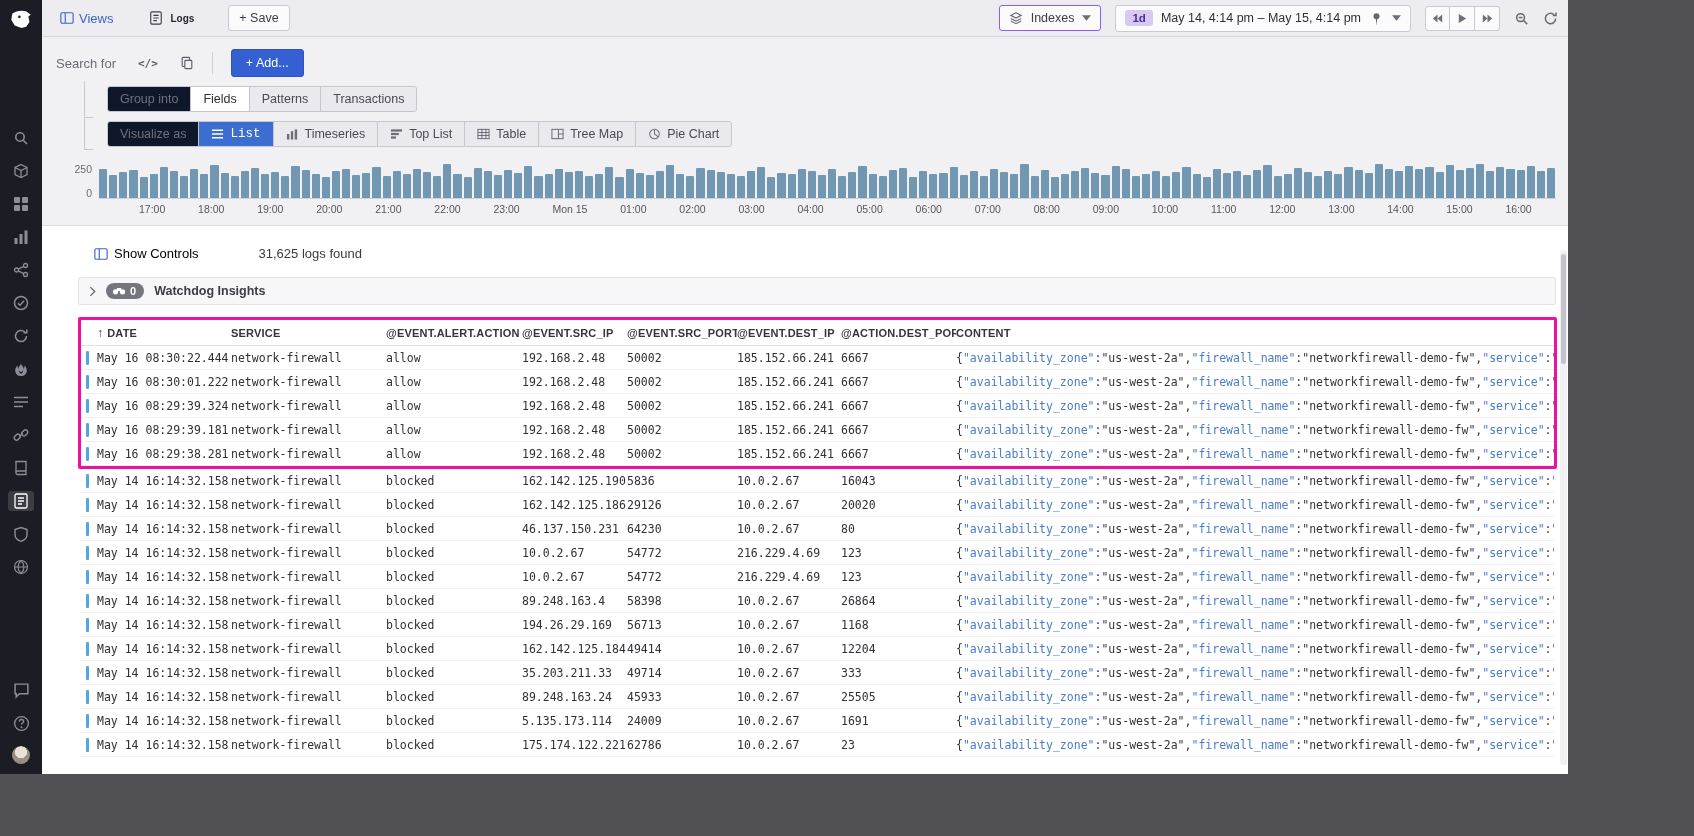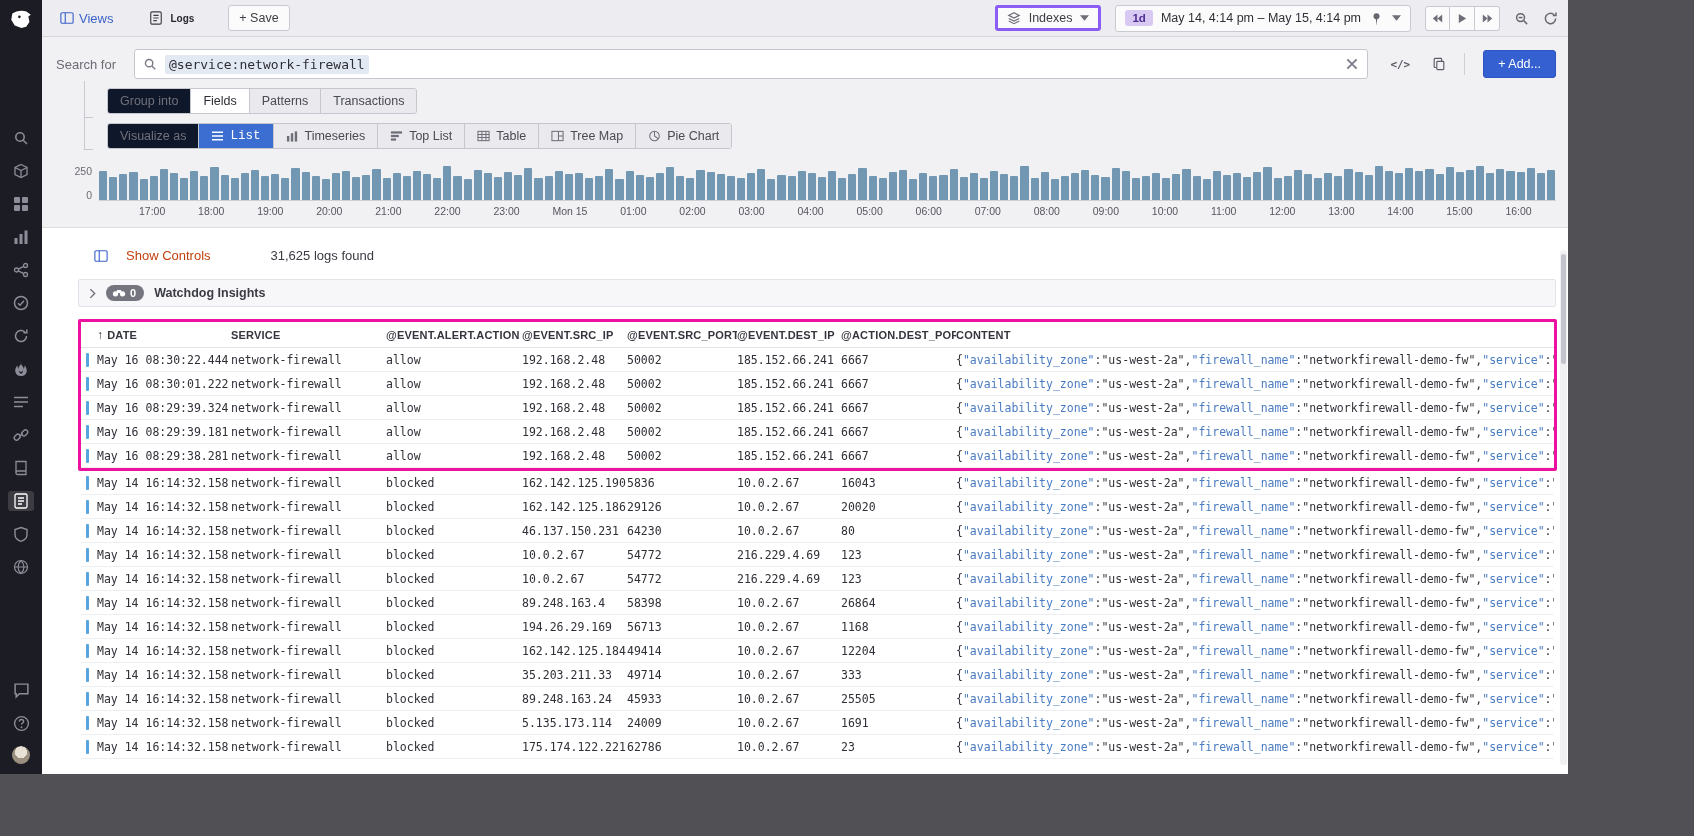--- a/index.html
+++ b/index.html
@@ -25,21 +25,21 @@
   
   .topbar { height:37px; background:#ededf1; border-bottom:1px solid #d6d6dc; display:flex; align-items:center; padding:0 10px 0 18px; gap:12px; }
   .views-link { display:flex; align-items:center; gap:5px; color:#3c63c9; font-size:13px; cursor:pointer; }
   .views-link .icon { color:#3c63c9; }
   .title-group { display:flex; align-items:center; gap:7px; margin-left:24px; color:#2c2c34; }
   .title-group .icon { color:#3d3d46; }
   .page-title { font-size:10px; font-weight:bold; color:#26262e; }
   .btn { display:inline-flex; align-items:center; gap:6px; height:26px; padding:0 10px; background:#fbfbfc; border:1px solid #c9c9d1; border-radius:3px; font-size:12.5px; color:#3d3d46; cursor:pointer; white-space:nowrap; }
   .save-btn { margin-left:22px; }
   .topbar-right { margin-left:auto; display:flex; align-items:center; gap:14px; }
-  .dropdown { display:flex; align-items:center; gap:8px; height:26px; padding:0 9px; background:#fbfbfc; border:3px solid #8b5cf6; border-radius:3px; font-size:12.5px; color:#3d3d46; cursor:pointer; }
+  .dropdown { display:flex; align-items:center; gap:8px; height:26px; padding:0 9px; background:#fbfbfc; border:1px solid #8b5cf6; border-radius:3px; font-size:12.5px; color:#3d3d46; cursor:pointer; }
   .dropdown .icon, .caret { color:#6e6e78; }
   .caret svg { width:9px; height:6px; }
   .timerange { display:flex; align-items:center; gap:8px; height:27px; padding:0 9px; background:#fbfbfc; border:1px solid #c9c9d1; border-radius:3px; cursor:pointer; }
   .range-tag { background:#d8c9f3; color:#4f2d91; font-size:11.5px; font-weight:bold; padding:2px 7px; border-radius:3px; }
   .range-text { font-size:12.5px; color:#2f2f37; }
   .playback { display:flex; }
   .playback .pbtn { width:25px; height:25px; display:flex; align-items:center; justify-content:center; background:#fbfbfc; border:1px solid #c9c9d1; color:#6e6e78; cursor:pointer; }
   .playback .pbtn+.pbtn { border-left:none; }
   .playback .pbtn:first-child { border-radius:3px 0 0 3px; }
   .playback .pbtn:last-child { border-radius:0 3px 3px 0; }
@@ -80,21 +80,21 @@
   .chart { display:flex; margin-top:16px; }
   .yaxis { width:43px; display:flex; flex-direction:column; justify-content:space-between; align-items:flex-end; padding:0 7px 0 0; font-size:10.5px; color:#6a6a73; height:36px; }
   .plotwrap { flex:1; }
   .bars { height:36px; display:flex; align-items:flex-end; gap:2px; border-bottom:1px solid #cfcfd6; }
   .bar { flex:1; background:#7297b3; border-radius:1px 1px 0 0; }
   .xticks { display:flex; justify-content:space-between; margin-top:4px; font-size:10.5px; color:#55555e; padding:0 24px 0 40px; }
 
   
   .content { background:#fff; padding-top:20px; }
   .controlsrow { display:flex; align-items:center; padding:0 16px 0 52px; gap:14px; }
-  .show-controls { display:flex; align-items:center; gap:18px; color:#c2410c; font-size:13px; cursor:pointer; }
+  .show-controls { display:flex; align-items:center; gap:6px; color:#000000; font-size:13px; cursor:pointer; }
   .show-controls .icon { color:#3c63c9; }
   .logs-found { font-size:13px; color:#3a3a42; margin-left:46px; }
   .controls-right { margin-left:auto; display:flex; align-items:center; gap:10px; }
   .btn .icon { color:#55555e; }
 
   .watchdog { margin:16px 12px 0 36px; height:28px; background:#f7f7fa; border:1px solid #e2e2e9; border-radius:2px; display:flex; align-items:center; gap:10px; padding:0 10px; }
   .wd-chev { color:#6e6e78; cursor:pointer; }
   .wd-chev svg { width:7px; height:11px; }
   .wd-badge { display:flex; align-items:center; gap:4px; background:#75757f; color:#fff; border-radius:9px; font-size:11px; font-weight:bold; padding:2px 8px 2px 6px; }
   .wd-badge svg { width:14px; height:8px; }
@@ -328,35 +328,20 @@
               <path d="M13.5 8a5.5 5.5 0 1 1-1.7-4"></path>
               <path d="M13.8 1.5v3.3h-3.3"></path>
             </svg>
           </span>
       </span>
     </header>
 
     <section class="querypanel">
       <div class="searchrow">
         <span class="search-label">Search for</span>
-        <div class="searchbox">
-          <span class="icon">
-              <svg viewBox="0 0 16 16" fill="none" stroke="currentColor" stroke-width="1.6">
-                <circle cx="7" cy="7" r="4.2"></circle>
-                <path d="M10.2 10.2L14 14"></path>
-              </svg>
-            </span>
-          <span class="query-text">@service:network-firewall</span>
-          <span class="search-spacer"></span>
-          <span class="icon clear-x">
-              <svg viewBox="0 0 12 12" fill="none" stroke="currentColor" stroke-width="1.5">
-                <path d="M2 2l8 8M10 2l-8 8"></path>
-              </svg>
-            </span>
-        </div>
         <span class="code-btn">&lt;/&gt;</span>
         <span class="icon copy-btn">
             <svg viewBox="0 0 16 16" fill="none" stroke="currentColor" stroke-width="1.3">
               <rect x="5.5" y="5" width="8" height="9.5" rx="1"></rect>
               <path d="M11 5V2.5a1 1 0 0 0-1-1H3.5a1 1 0 0 0-1 1V11a1 1 0 0 0 1 1H5"></path>
             </svg>
           </span>
         <span class="vdiv"></span>
         <button class="add-btn">+ Add...</button>
       </div>

